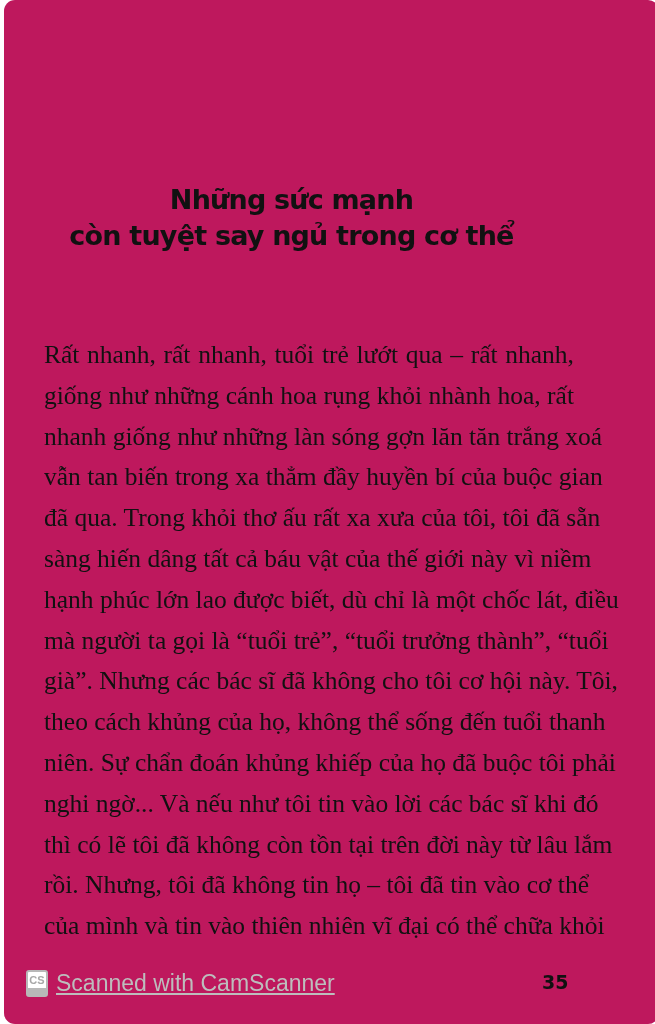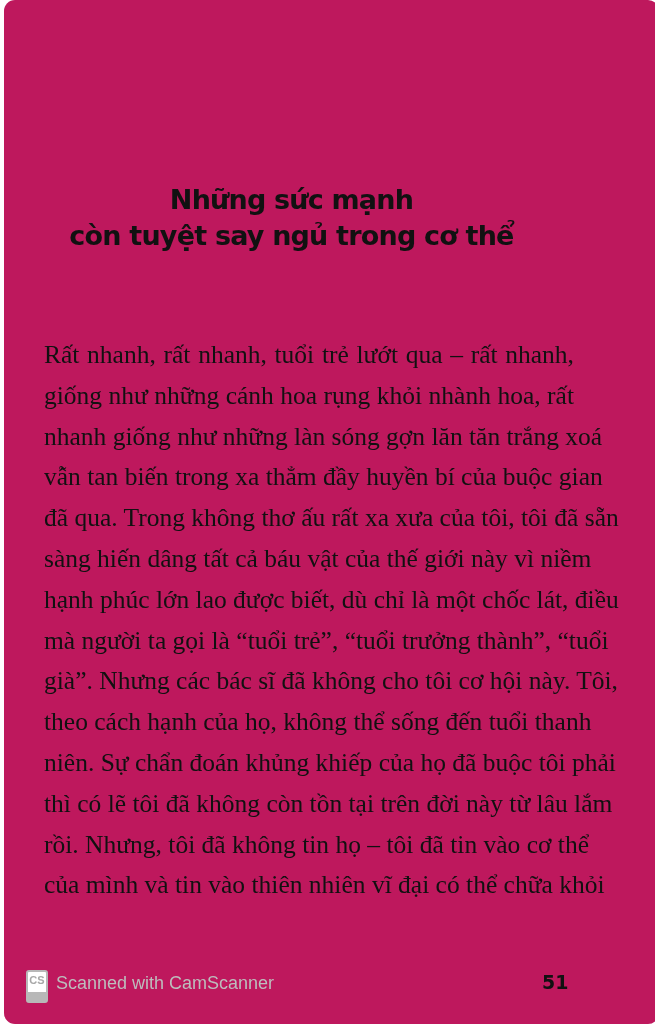--- a/index.html
+++ b/index.html
@@ -59,21 +59,21 @@
       left: 0;
       top: 965px;
       width: 655px;
       height: 40px;
     }
     .cs-logo {
       position: absolute;
       left: 22px;
       top: 5px;
       width: 22px;
-      height: 33px;
+      height: 27px;
       box-sizing: border-box;
       border: 2px solid #b8b8b8;
       border-radius: 3px;
       background: linear-gradient(to bottom, #ffffff 0%, #ffffff 70%, #b8b8b8 70%, #b8b8b8 100%);
     }
     .cs-logo span {
       position: absolute;
       left: 0; right: 0;
       top: 0px;
       text-align: center;
@@ -81,23 +81,24 @@
       font-size: 11px;
       font-weight: bold;
       color: #a8a8a8;
       line-height: 16px;
     }
     .cs-text {
       position: absolute;
       left: 52px;
       top: 3px;
       font-family: "Liberation Sans", sans-serif;
-      font-size: 18px;
+      font-size: 23px;
       color: #bdbdbd;
       line-height: 30px;
+      text-decoration: underline;
     }
     .page-number {
       position: absolute;
       left: 538px;
       top: 2px;
       font-family: "DejaVu Sans", sans-serif;
       font-weight: bold;
       font-size: 19px;
       color: #111111;
       line-height: 30px;
@@ -111,34 +112,35 @@
   <div class="title">
     <span class="tline">Những sức mạnh</span>
     <span class="tline">còn tuyệt say ngủ trong cơ thể</span>
   </div>
 
   <div class="body-text">
     <span class="line">Rất nhanh, rất nhanh, tuổi trẻ lướt qua – rất nhanh,</span>
     <span class="line">giống như những cánh hoa rụng khỏi nhành hoa, rất</span>
     <span class="line">nhanh giống như những làn sóng gợn lăn tăn trắng xoá</span>
     <span class="line">vẫn tan biến trong xa thẳm đầy huyền bí của buộc gian</span>
-    <span class="line">đã qua. Trong không thơ ấu rất xa xưa của tôi, tôi đã sẵn</span>
+    <span class="line">đã qua. Trong khỏi thơ ấu rất xa xưa của tôi, tôi đã sẵn</span>
     <span class="line">sàng hiến dâng tất cả báu vật của thế giới này vì niềm</span>
     <span class="line">hạnh phúc lớn lao được biết, dù chỉ là một chốc lát, điều</span>
     <span class="line">mà người ta gọi là “tuổi trẻ”, “tuổi trưởng thành”, “tuổi</span>
     <span class="line">già”. Nhưng các bác sĩ đã không cho tôi cơ hội này. Tôi,</span>
-    <span class="line">theo cách hạnh của họ, không thể sống đến tuổi thanh</span>
+    <span class="line">theo cách khủng của họ, không thể sống đến tuổi thanh</span>
     <span class="line">niên. Sự chẩn đoán khủng khiếp của họ đã buộc tôi phải</span>
+    <span class="line">nghi ngờ... Và nếu như tôi tin vào lời các bác sĩ khi đó</span>
     <span class="line">thì có lẽ tôi đã không còn tồn tại trên đời này từ lâu lắm</span>
     <span class="line">rồi. Nhưng, tôi đã không tin họ – tôi đã tin vào cơ thể</span>
     <span class="line">của mình và tin vào thiên nhiên vĩ đại có thể chữa khỏi</span>
 
   </div>
 
   <div class="footer">
     <div class="cs-logo">
       <span>CS</span>
     </div>
     <div class="cs-text">Scanned with CamScanner</div>
-    <div class="page-number">51</div>
+    <div class="page-number">35</div>
   </div>
 
 </div>
 
 </body></html>

